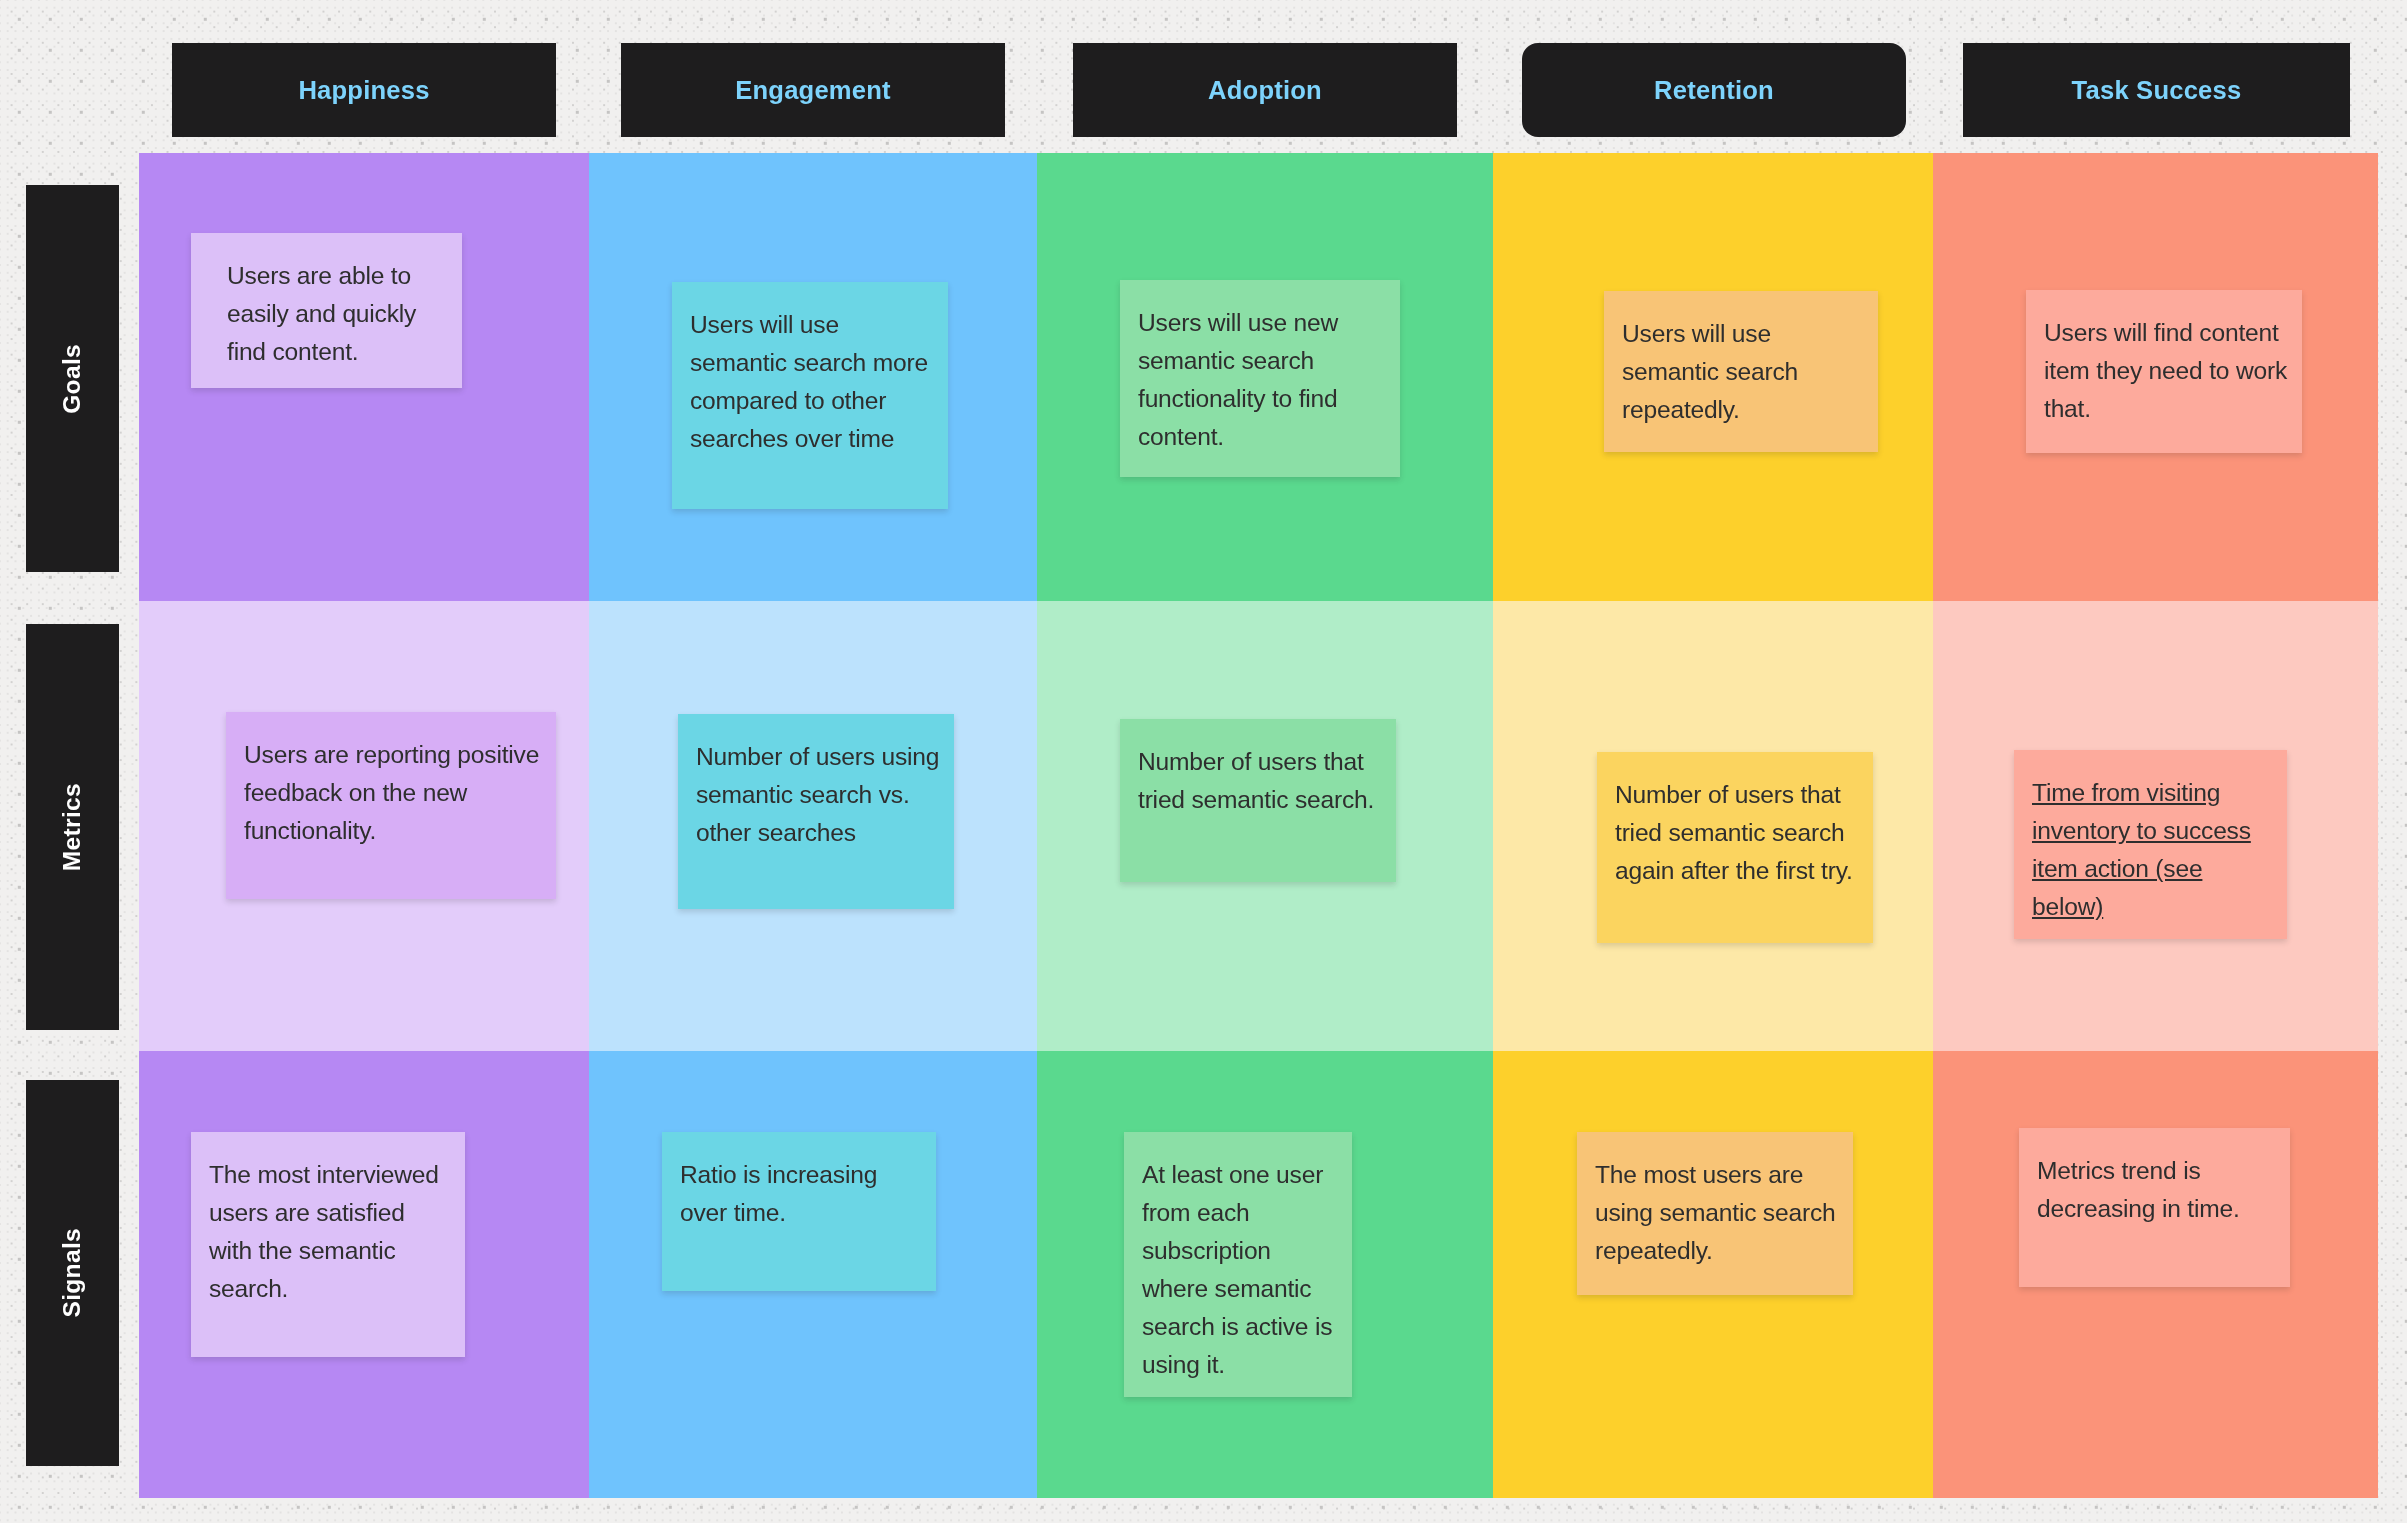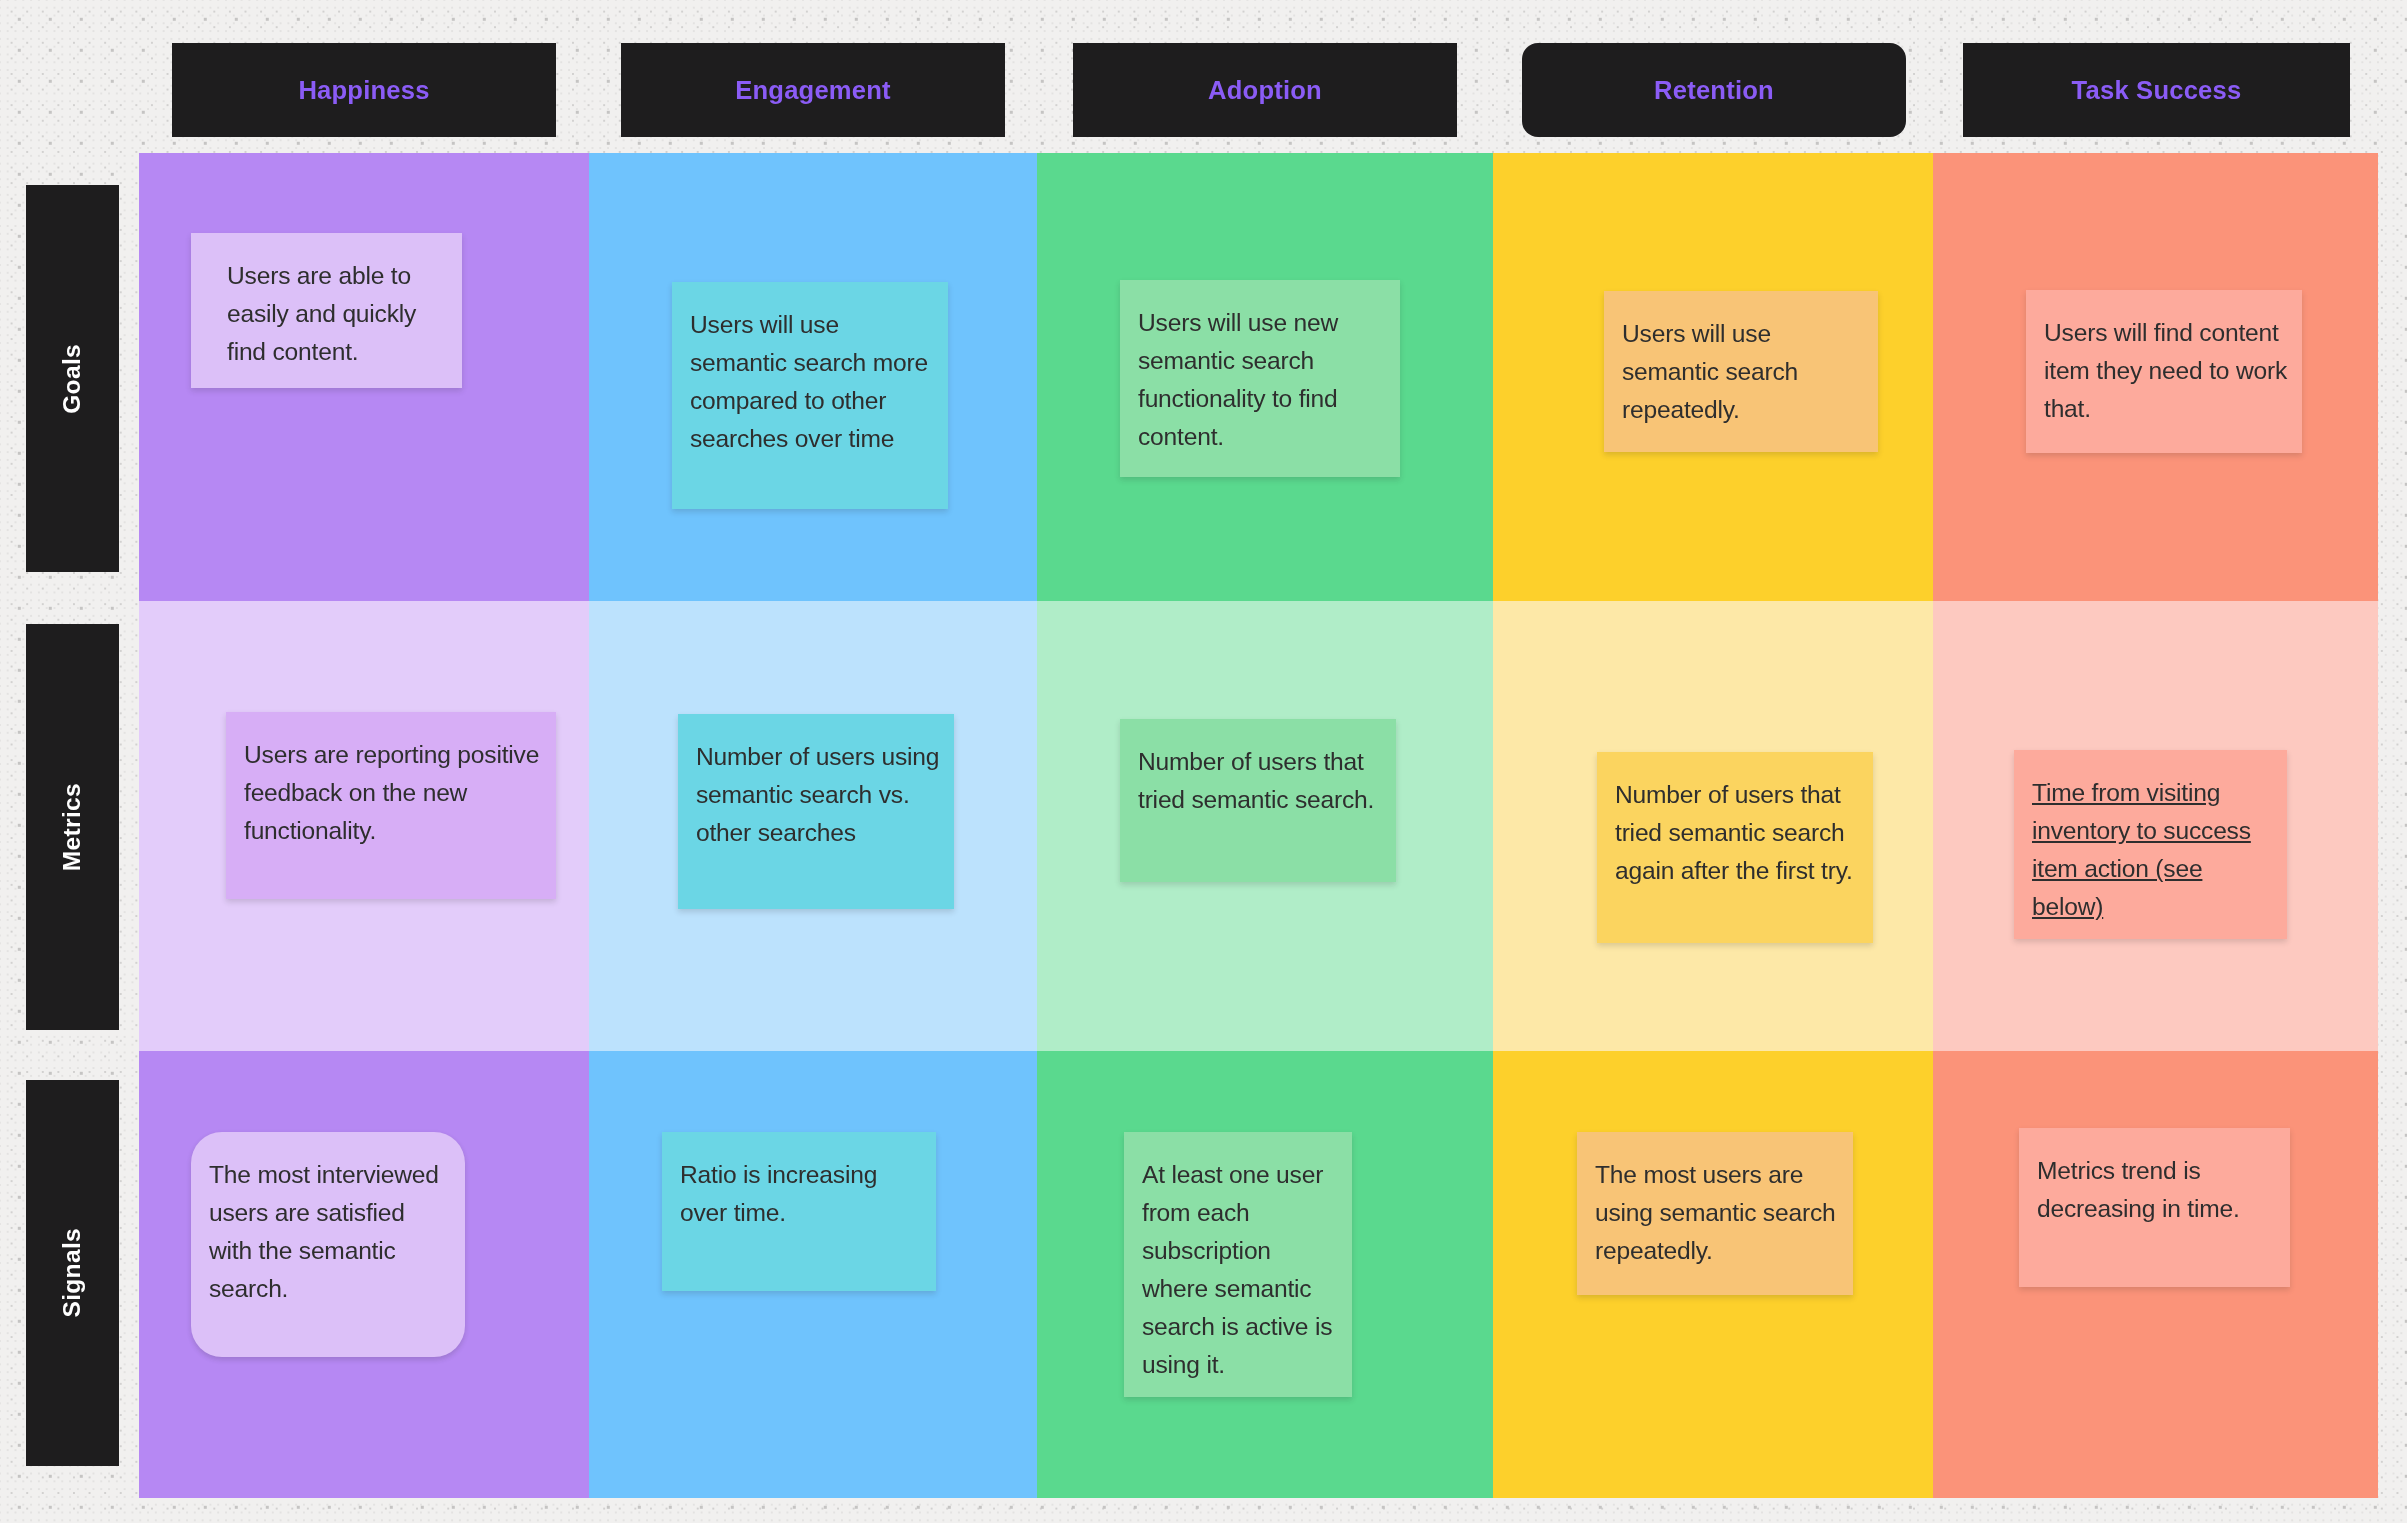--- a/index.html
+++ b/index.html
@@ -13,21 +13,21 @@
     background-image:
       radial-gradient(circle,#c5c4c3 1.7px, transparent 1.8px),
       radial-gradient(circle,#d2d1d0 1.4px, transparent 1.5px),
       radial-gradient(circle,#e3e2e1 1.1px, transparent 1.2px);
     background-size:31px 31px, 15.6px 15.6px, 7.8px 7.8px;
     background-position:3.8px 3.8px, 3.8px 3.8px, 3.8px 3.8px;
   }
   
   .col-header{
     position:absolute;top:43px;height:94px;width:384px;
-    background:#1e1d1e;color:#8b5cf6;
+    background:#1e1d1e;color:#7dd3fc;
     display:flex;align-items:center;justify-content:center;
     font-size:25.6px;font-weight:700;letter-spacing:0.2px;
   }
   
   .row-bar{
     position:absolute;left:25.6px;width:93px;background:#1e1d1e;color:#fff;
     display:flex;align-items:center;justify-content:center;
   }
   .row-bar span{
     writing-mode:vertical-rl;transform:rotate(180deg);
@@ -63,21 +63,21 @@
   #n-g1{left:191px;top:233px;width:271px;min-height:155px;padding-left:36px;}
   #n-g2{left:672px;top:282px;width:276px;min-height:227px;}
   #n-g3{left:1120px;top:280px;width:280px;min-height:197px;}
   #n-g4{left:1604px;top:291px;width:274px;min-height:161px;}
   #n-g5{left:2026px;top:290px;width:276px;min-height:163px;}
   #n-m1{left:226px;top:712px;width:330px;min-height:187px;}
   #n-m2{left:678px;top:714px;width:276px;min-height:195px;}
   #n-m3{left:1120px;top:719px;width:276px;min-height:163px;}
   #n-m4{left:1597px;top:752px;width:276px;min-height:191px;}
   #n-m5{left:2014px;top:750px;width:273px;min-height:184px;text-decoration:underline;}
-  #n-s1{left:191px;top:1132px;width:274px;min-height:225px;border-radius:31px;}
+  #n-s1{left:191px;top:1132px;width:274px;min-height:225px;}
   #n-s2{left:662px;top:1132px;width:274px;min-height:159px;}
   #n-s3{left:1124px;top:1132px;width:228px;min-height:227px;}
   #n-s4{left:1577px;top:1132px;width:276px;min-height:163px;}
   #n-s5{left:1976px;top:1128px;width:271px;min-height:159px;margin-left:43px;}
   
   #h1{left:172px;} #h2{left:621px;} #h3{left:1073px;} #h4{left:1522px;border-radius:16px;}
   #h5{left:1963px;width:387px;}
   
   #rb1{top:185px;height:387px;}
   #rb2{top:624px;height:406px;}

